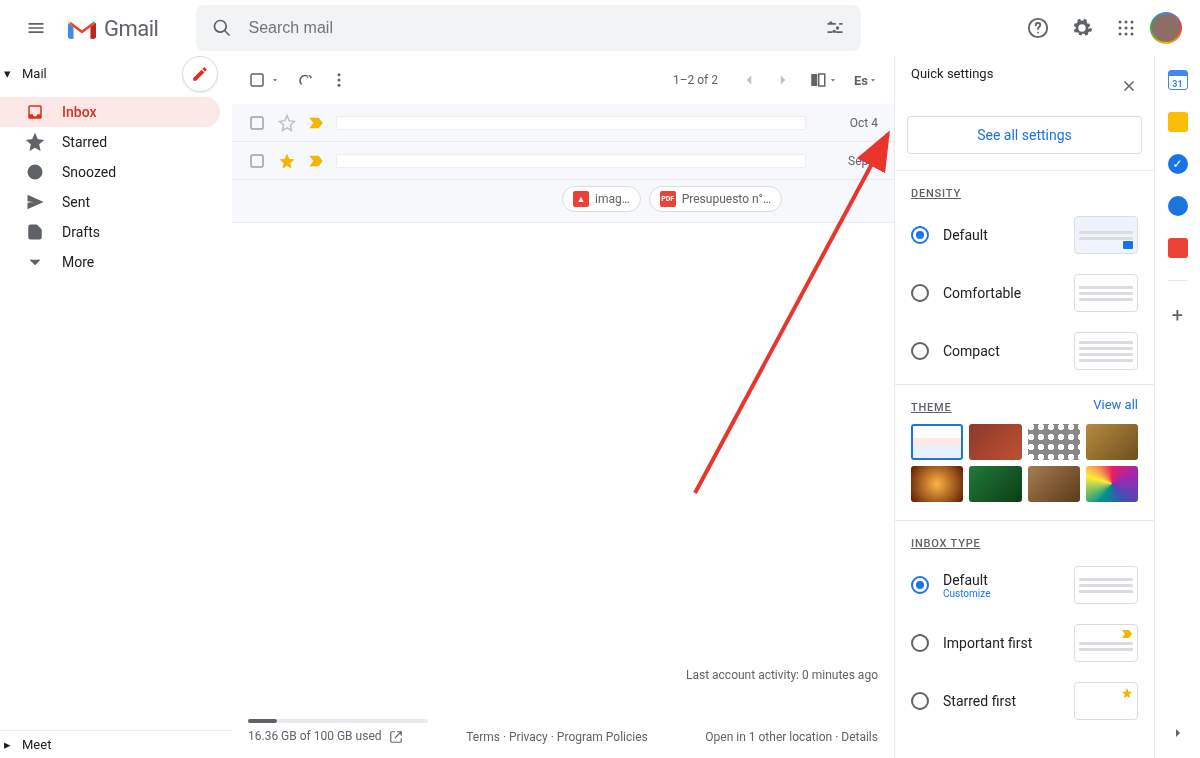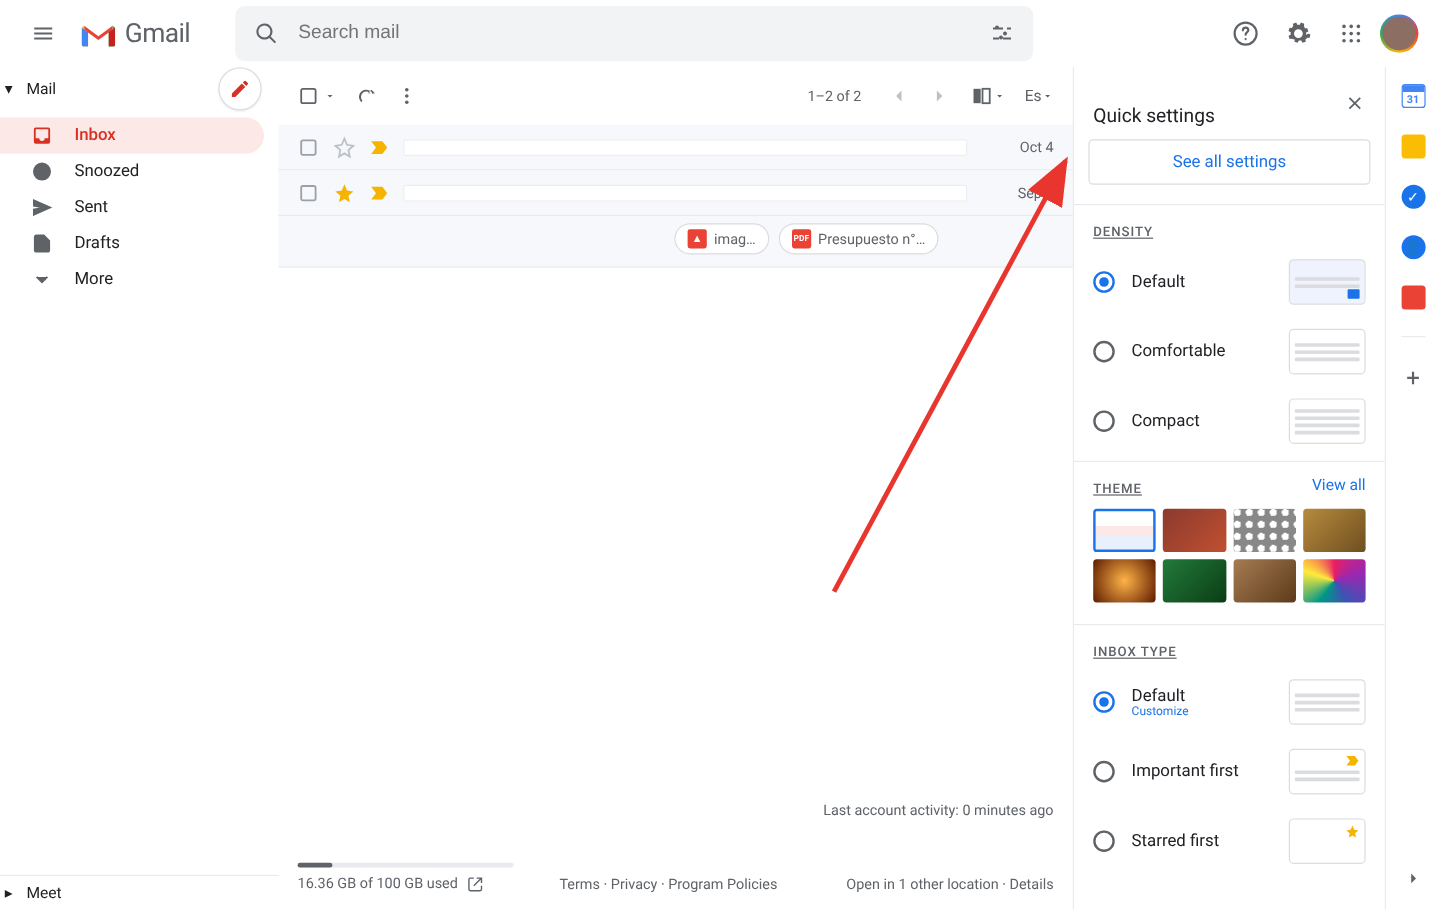--- a/index.html
+++ b/index.html
@@ -128,23 +128,23 @@
   .footer-activity { align-items:flex-end;gap:48px; }
 
   
   .settings-panel {
     width: 260px; flex-shrink:0;
     border-left:1px solid var(--border);
     display:flex; flex-direction:column;
     overflow:hidden;
   }
   .sp-head {
-    display:flex; align-items:flex-end; justify-content:space-between;
+    display:flex; align-items:flex-start; justify-content:space-between;
     padding: 10px 16px;
-    font-size:16px;
+    font-size:13px;
   }
   .sp-see-all {
     margin: 0 12px 12px;
     border:1px solid #dadce0; border-radius:4px;
     text-align:center; padding:10px 0;
     color: var(--blue); font-size:14px; cursor:pointer;
   }
   .sp-body { overflow-y:auto; flex:1; }
   .sp-section-title {
     font-size:11px; font-weight:500; letter-spacing:0.8px;
@@ -286,20 +286,26 @@
     </div>
     <div style="height:10px"></div>
     <div class="nav-item active">
       <svg width="18" height="18" viewBox="0 0 24 24">
           <path d="M19 3H5a2 2 0 00-2 2v14a2 2 0 002 2h14a2 2 0 002-2V5a2 2 0 00-2-2zm0 12h-4a3 3 0 01-6 0H5V5h14v10z"></path>
         </svg>
       <span>Inbox</span>
     </div>
     <div class="nav-item">
       <svg width="18" height="18" viewBox="0 0 24 24" fill="none" stroke="#5f6368" stroke-width="2">
+          <path d="M12 2l2.9 6.9L22 10l-5.5 4.7L18 22l-6-3.6L6 22l1.5-7.3L2 10l7.1-1.1z"></path>
+        </svg>
+      <span>Starred</span>
+    </div>
+    <div class="nav-item">
+      <svg width="18" height="18" viewBox="0 0 24 24" fill="none" stroke="#5f6368" stroke-width="2">
           <circle cx="12" cy="12" r="9"></circle>
           <path d="M12 7v5l3 2"></path>
         </svg>
       <span>Snoozed</span>
     </div>
     <div class="nav-item">
       <svg width="18" height="18" viewBox="0 0 24 24" fill="none" stroke="#5f6368" stroke-width="2">
           <path d="M3 20l18-8L3 4v6l12 2-12 2z"></path>
         </svg>
       <span>Sent</span>
@@ -363,21 +369,21 @@
           </span>
         <span class="icon-btn" style="width:auto">
           <svg width="20" height="18" viewBox="0 0 24 24" fill="#5f6368">
               <rect x="3" y="4" width="8" height="16"></rect>
               <rect x="13" y="4" width="8" height="16" fill="none" stroke="#5f6368" stroke-width="2"></rect>
             </svg>
           <svg width="10" height="10" viewBox="0 0 24 24" fill="#5f6368">
               <path d="M7 10l5 5 5-5z"></path>
             </svg>
         </span>
-        <span class="icon-btn" style="width:auto;font-weight:400">
+        <span class="icon-btn" style="width:auto;font-weight:700">
           <span style="font-size:13px">Es</span>
           <svg width="10" height="10" viewBox="0 0 24 24" fill="#5f6368">
               <path d="M7 10l5 5 5-5z"></path>
             </svg>
         </span>
       </div>
     </div>
 
     <div class="mail-list">
       <div class="mail-row">

